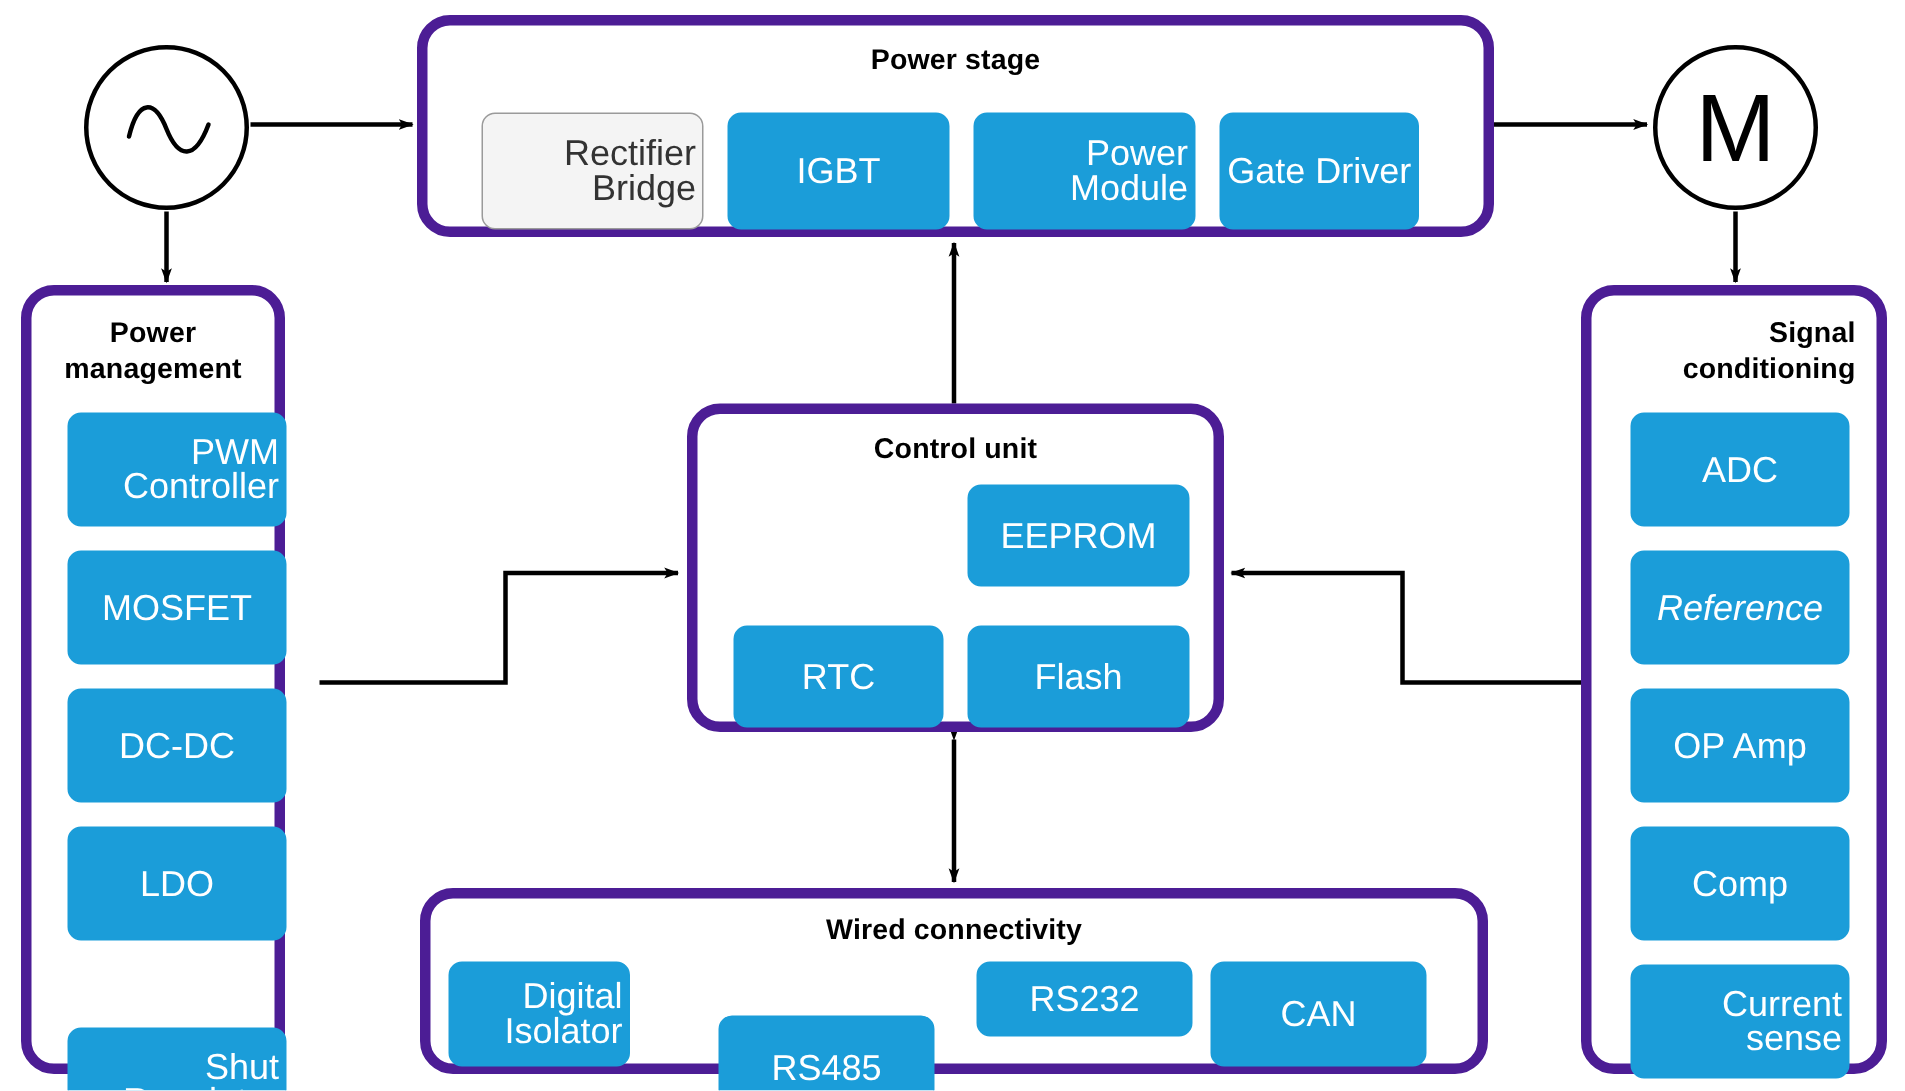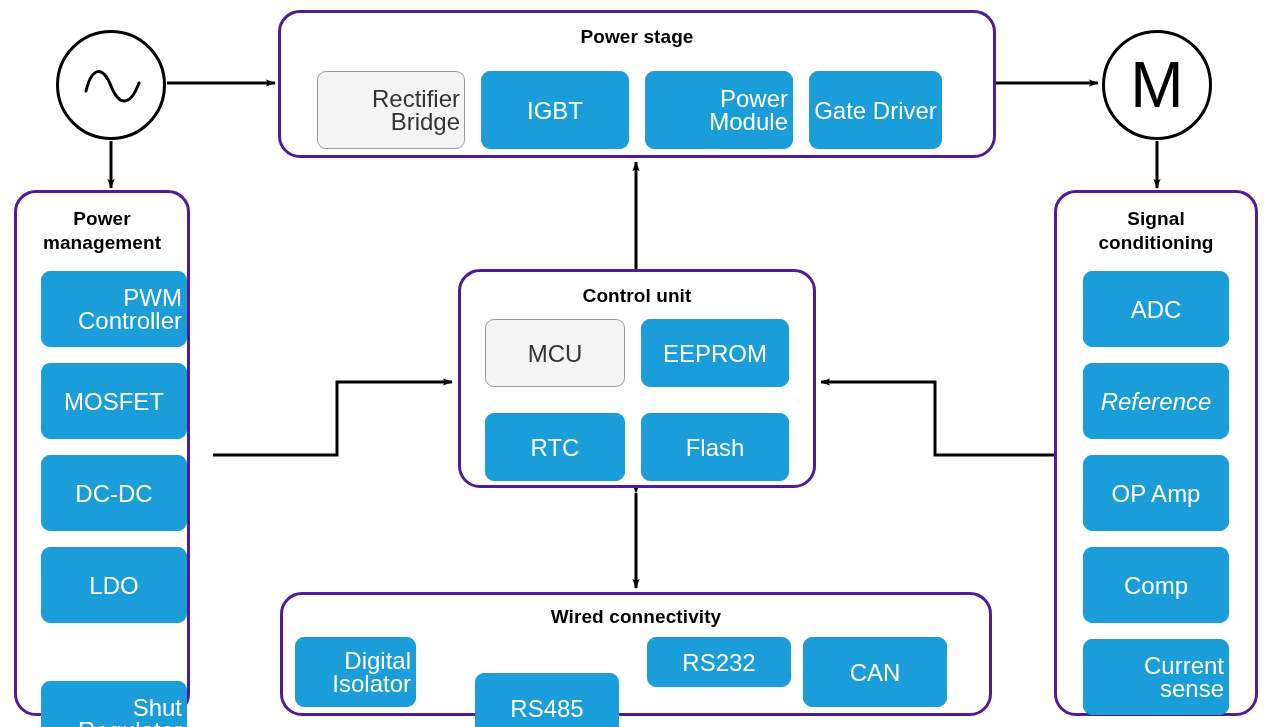--- a/index.html
+++ b/index.html
@@ -23,21 +23,21 @@
     width: 1270px;
     height: 727px;
     pointer-events: none;
   }
 
   
   .group {
     position: absolute;
     box-sizing: border-box;
     background: #ffffff;
-    border: 3px solid #4c1d95;
+    border: 7px solid #4c1d95;
     border-radius: 22px;
   }
   .group-title {
     position: absolute;
     left: 0;
     right: 0;
     text-align: center;
     font-weight: bold;
     color: #000000;
     font-size: 19px;
@@ -156,31 +156,30 @@
     <div class="block blue" style="left:24px; top:262px; width:146px; height:76px;">DC-DC</div>
 
     <div class="block blue" style="left:24px; top:354px; width:146px; height:76px;">LDO</div>
 
     <div class="block blue" style="left:24px; top:446px; width:146px; height:76px;margin-top:42px;">Shut Regulator</div>
   </div>
 
   <div class="group" style="left:458px; top:269px; width:358px; height:219px;">
     <div class="group-title" style="top:12px;">Control unit</div>
 
-    <div class="block grey" style="left:24px; top:47px; width:140px; height:68px;">MCU</div>
 
     <div class="block blue" style="left:180px; top:47px; width:148px; height:68px;">EEPROM</div>
 
     <div class="block blue" style="left:24px; top:141px; width:140px; height:68px;">RTC</div>
 
     <div class="block blue" style="left:180px; top:141px; width:148px; height:68px;">Flash</div>
   </div>
 
   <div class="group" style="left:1054px; top:190px; width:204px; height:526px;">
-    <div class="group-title" style="top:14px; padding:0 14px;">Signal conditioning</div>
+    <div class="group-title" style="top:14px; padding:0 14px;text-align:right;">Signal conditioning</div>
 
     <div class="block blue" style="left:26px; top:78px; width:146px; height:76px;">ADC</div>
 
     <div class="block blue" style="left:26px; top:170px; width:146px; height:76px;font-style:italic;">Reference</div>
 
     <div class="block blue" style="left:26px; top:262px; width:146px; height:76px;">OP Amp</div>
 
     <div class="block blue" style="left:26px; top:354px; width:146px; height:76px;">Comp</div>
 
     <div class="block blue" style="left:26px; top:446px; width:146px; height:76px;">Current sense</div>

